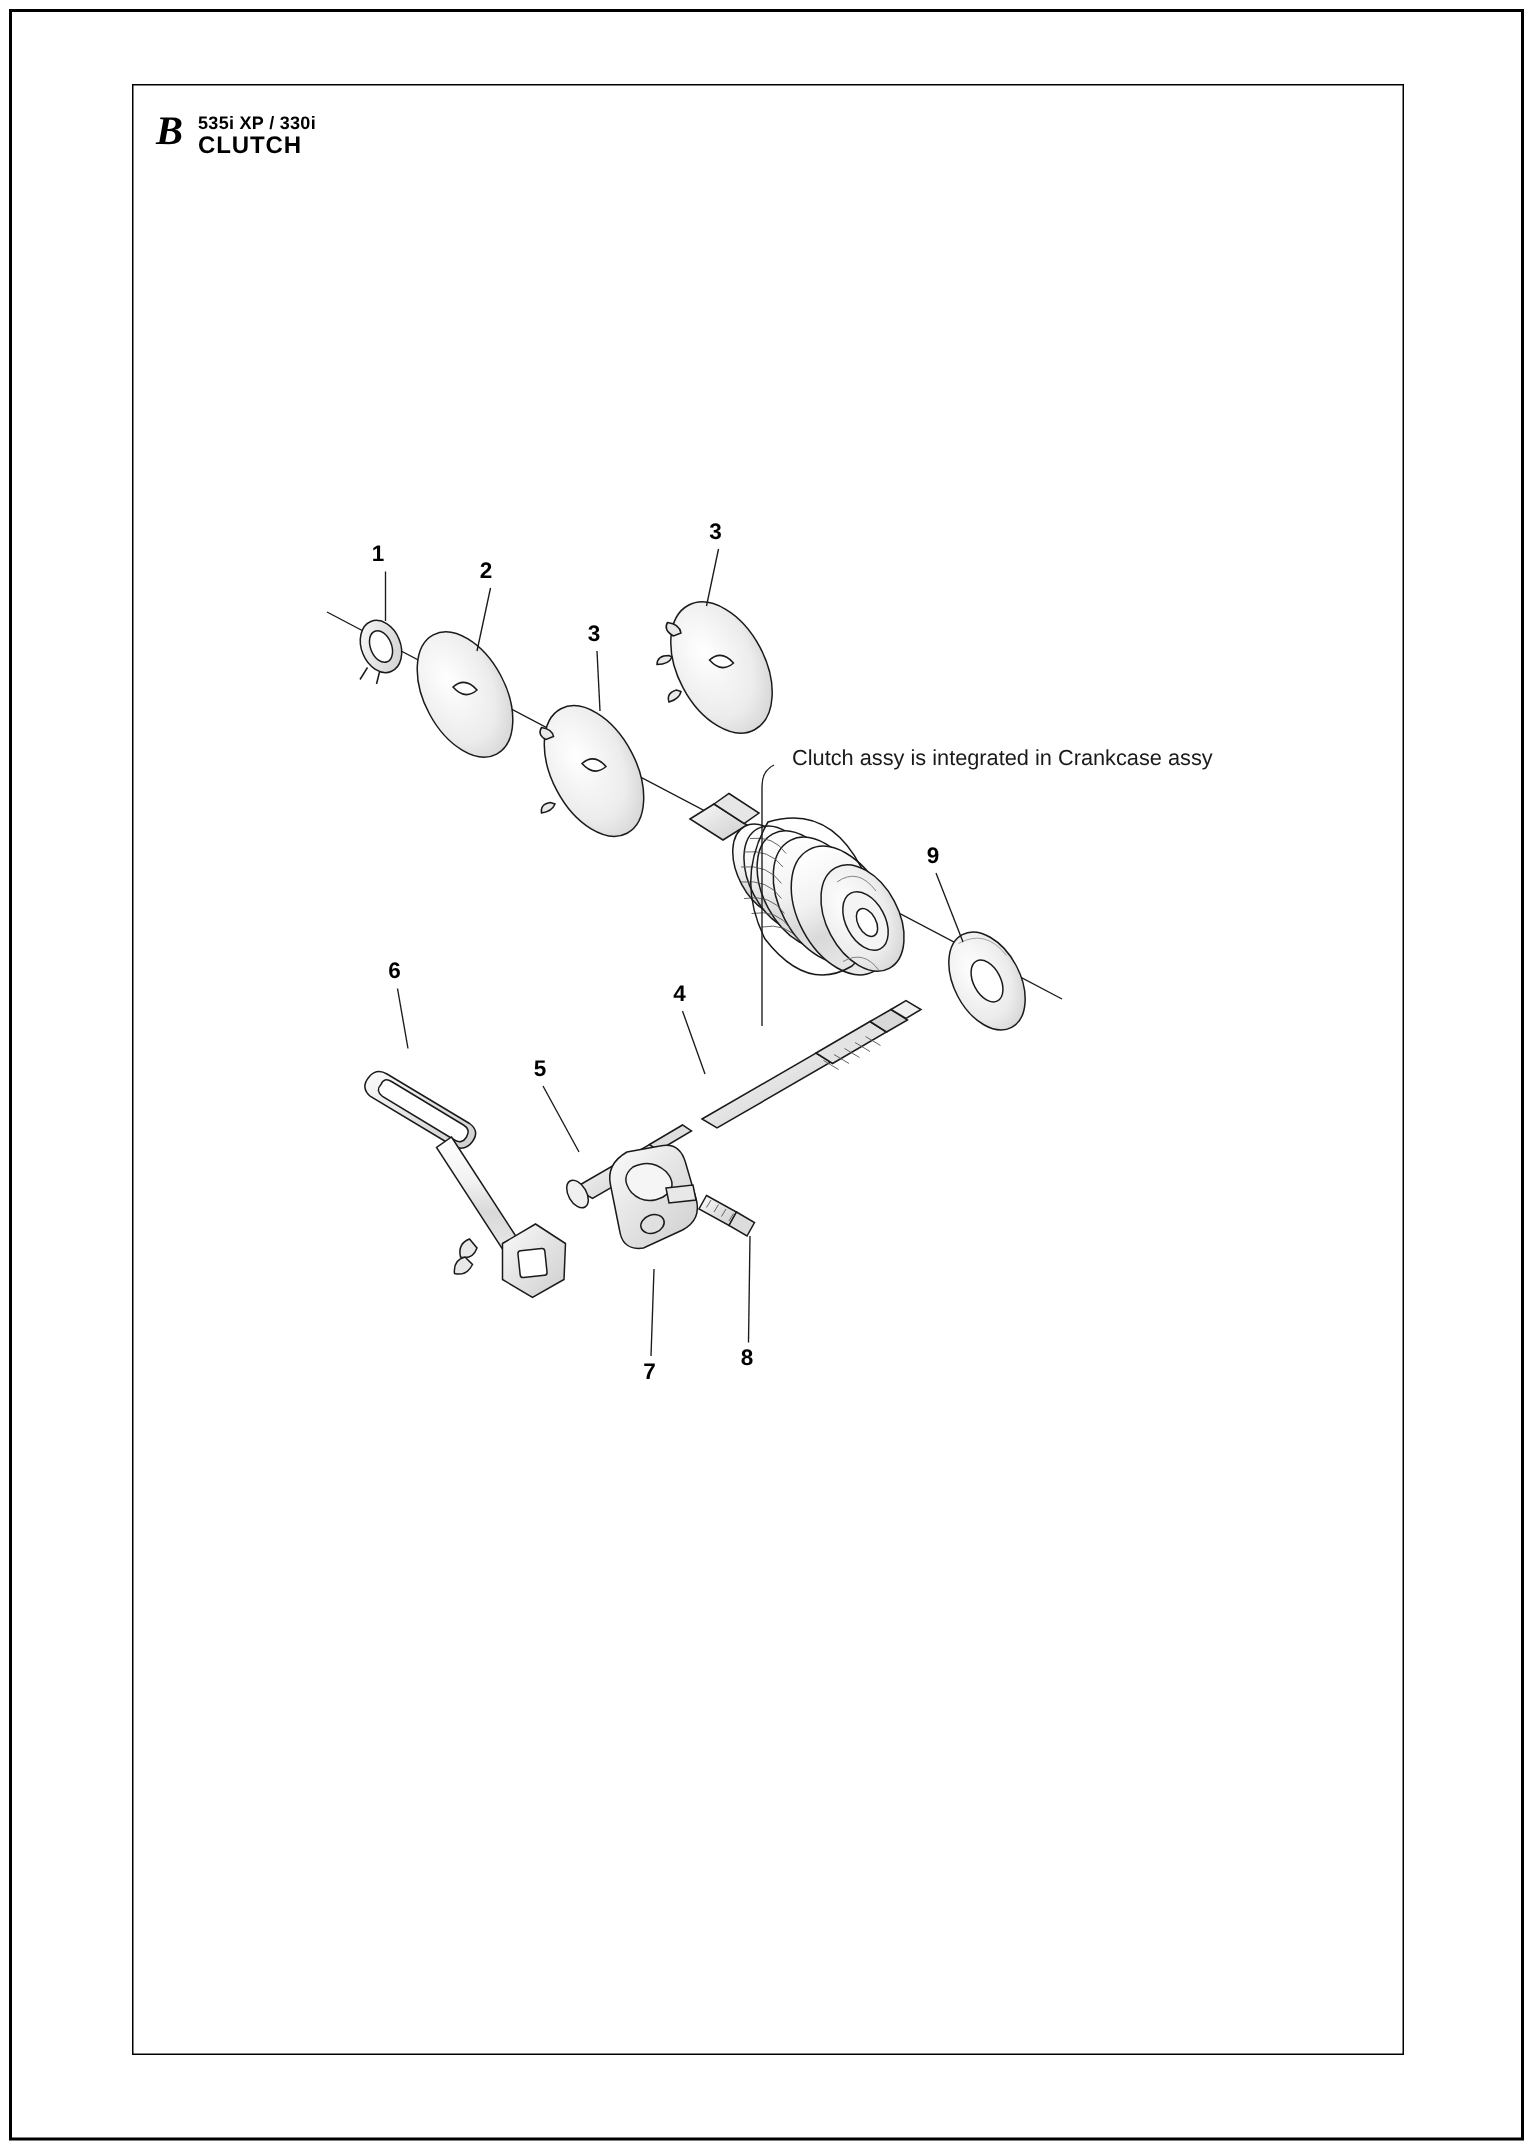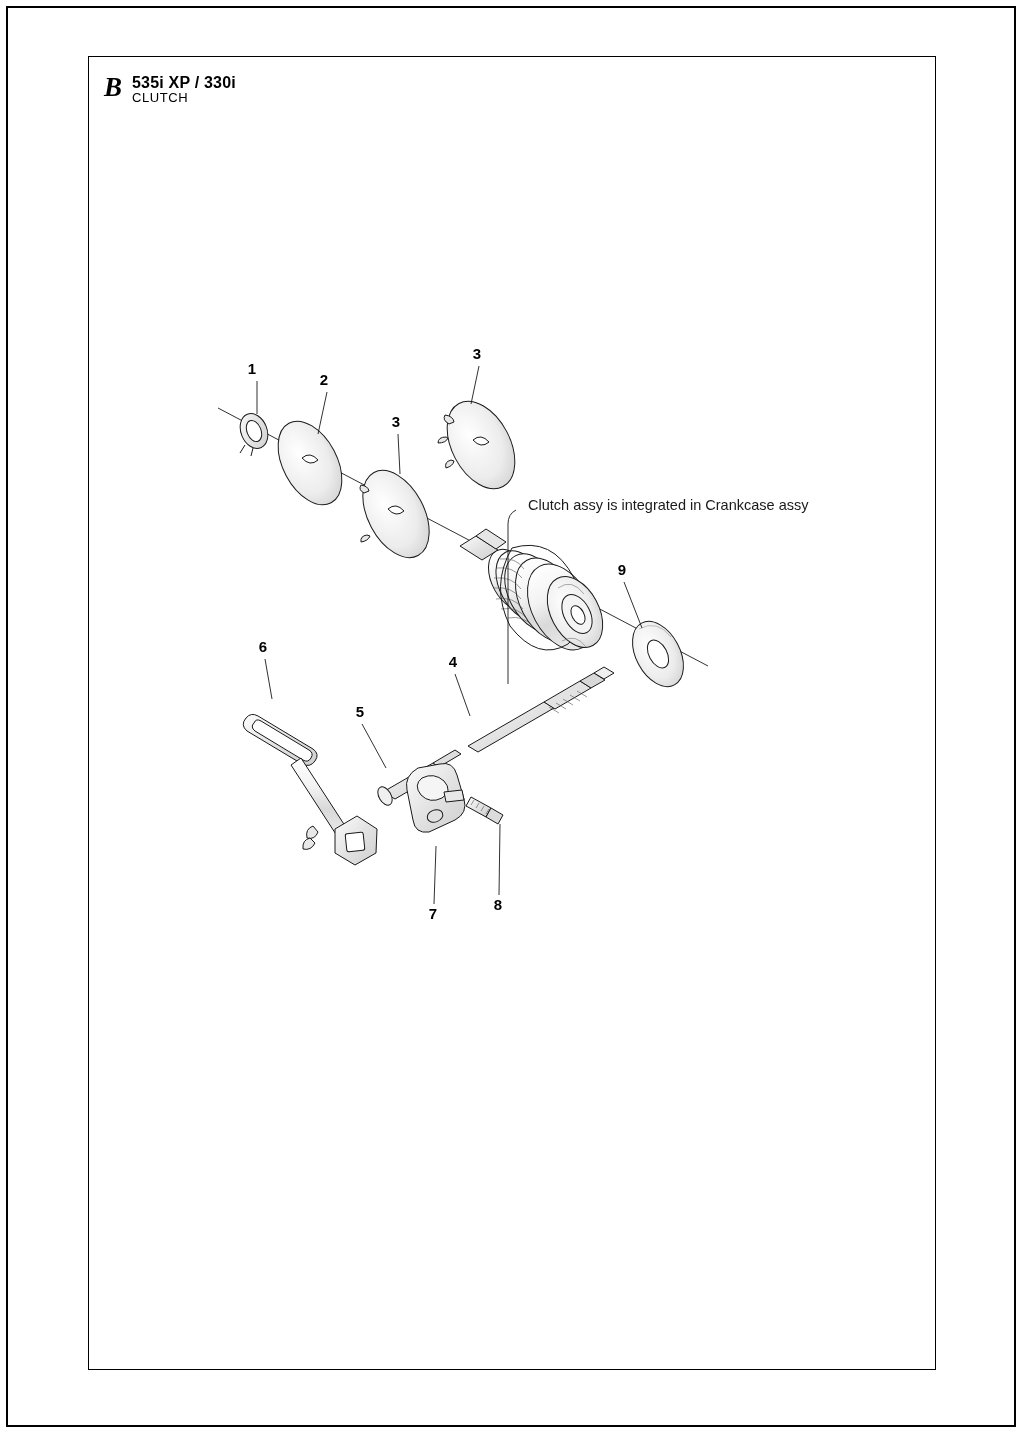--- a/index.html
+++ b/index.html
@@ -55,28 +55,28 @@
     font-weight: bold;
     font-style: italic;
     line-height: 30px;
     margin-right: 10px;
     letter-spacing: 0px;
   }
   #header-text {
     padding-top: 3px;
   }
   #model-line {
-    font-size: 16px;
+    font-size: 12px;
     font-weight: bold;
     line-height: 15px;
     letter-spacing: 0.2px;
   }
   #section-title {
-    font-size: 13px;
-    font-weight: normal;
+    font-size: 16px;
+    font-weight: bold;
     line-height: 16px;
     letter-spacing: 0.6px;
   }
   
   #diagram {
     position: absolute;
     left: 88px;
     top: 56px;
     width: 848px;
     height: 1314px;

